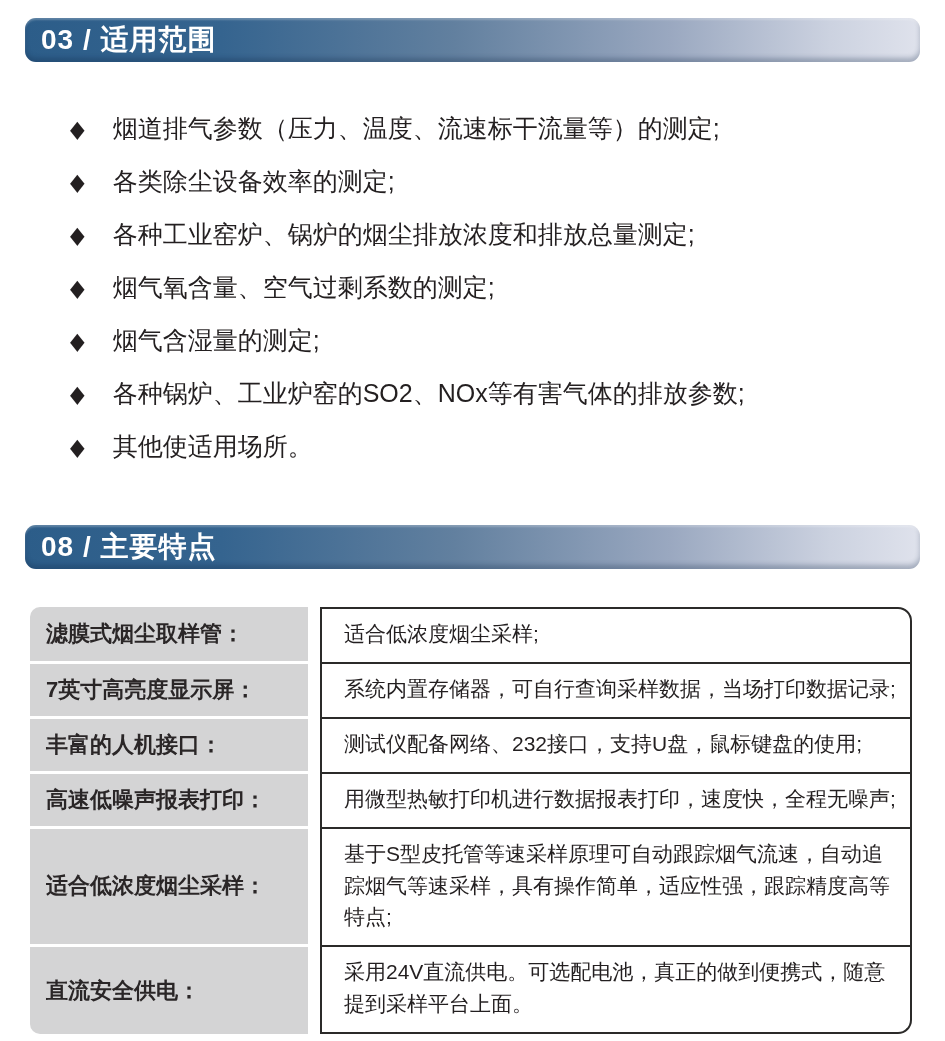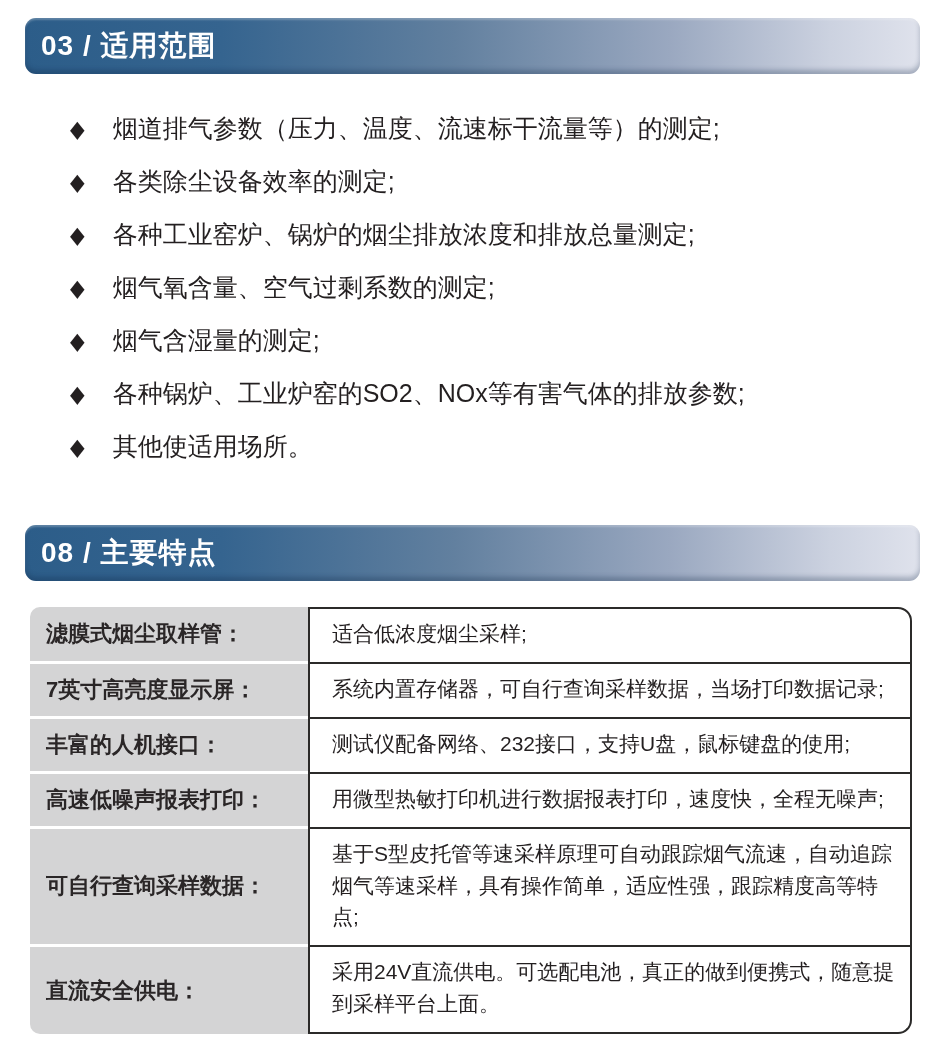--- a/index.html
+++ b/index.html
@@ -8,21 +8,21 @@
     background:#ffffff;
     font-family:"Liberation Sans","DejaVu Sans",sans-serif;
     color:#231f20;
     position:relative;
     overflow:hidden;
   }
   .page{position:absolute;inset:0;}
 
   
   .banner{
-    position:absolute;left:25px;width:895px;height:56px;
+    position:absolute;left:25px;width:895px;height:44px;
     border-radius:11px;
     background:linear-gradient(90deg,#2c5d89 0%,#35648f 22%,#62809f 48%,#9aa8c0 72%,#ccd2e0 90%,#dfe2ec 100%);
     box-shadow:inset 0 -4px 5px rgba(15,35,70,.28), inset 0 2px 2px rgba(255,255,255,.25);
     display:flex;align-items:center;
     color:#ffffff;
     font-size:28px;font-weight:bold;
     padding-left:16px;box-sizing:border-box;
     letter-spacing:1px;
   }
   .banner-scope{top:18px;}
@@ -50,21 +50,21 @@
   }
   .feature-row{display:flex;align-items:stretch;min-height:54px;}
   .feature-row.tall3{min-height:101px;}
   .feature-row.tall2{min-height:82px;}
   .feature-label{
     flex:0 0 278px;box-sizing:border-box;
     background:#d4d4d5;
     display:flex;align-items:center;
     padding-left:16px;
     font-size:22px;font-weight:bold;color:#2a2627;
-    margin-right:0;margin-bottom:3px;
+    margin-right:12px;margin-bottom:3px;
   }
   .feature-row:last-child .feature-label{margin-bottom:0;}
   .feature-row:first-child .feature-label{border-top-left-radius:10px;}
   .feature-row:last-child .feature-label{border-bottom-left-radius:10px;font-family:Liberation Serif, serif;}
   .feature-value{
     flex:1;box-sizing:border-box;background:#ffffff;
     border-left:2px solid #2b2a29;
     border-right:2px solid #2b2a29;
     border-bottom:2px solid #2b2a29;
     display:flex;align-items:center;
@@ -136,21 +136,21 @@
       <div class="feature-label">丰富的人机接口：</div>
       <div class="feature-value">测试仪配备网络、232接口，支持U盘，鼠标键盘的使用;</div>
     </div>
 
     <div class="feature-row">
       <div class="feature-label">高速低噪声报表打印：</div>
       <div class="feature-value">用微型热敏打印机进行数据报表打印，速度快，全程无噪声;</div>
     </div>
 
     <div class="feature-row tall3">
-      <div class="feature-label">可自行查询采样数据：</div>
+      <div class="feature-label">适合低浓度烟尘采样：</div>
       <div class="feature-value">基于S型皮托管等速采样原理可自动跟踪烟气流速，自动追踪烟气等速采样，具有操作简单，适应性强，跟踪精度高等特点;</div>
     </div>
 
     <div class="feature-row tall2">
       <div class="feature-label">直流安全供电：</div>
       <div class="feature-value">采用24V直流供电。可选配电池，真正的做到便携式，随意提到采样平台上面。</div>
     </div>
 
   </div>
 </div>

